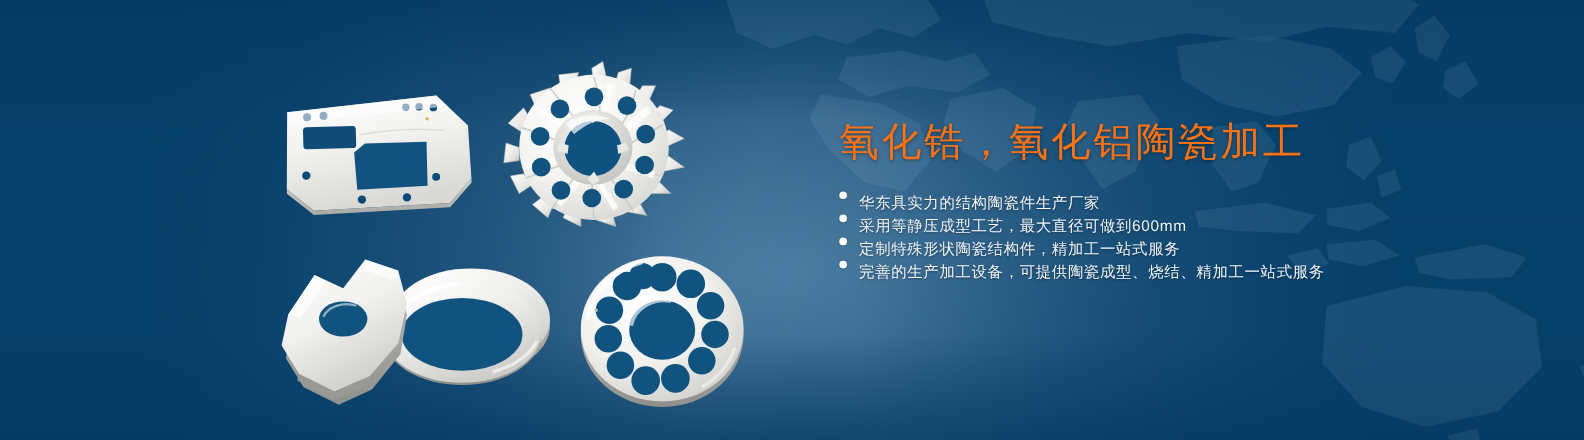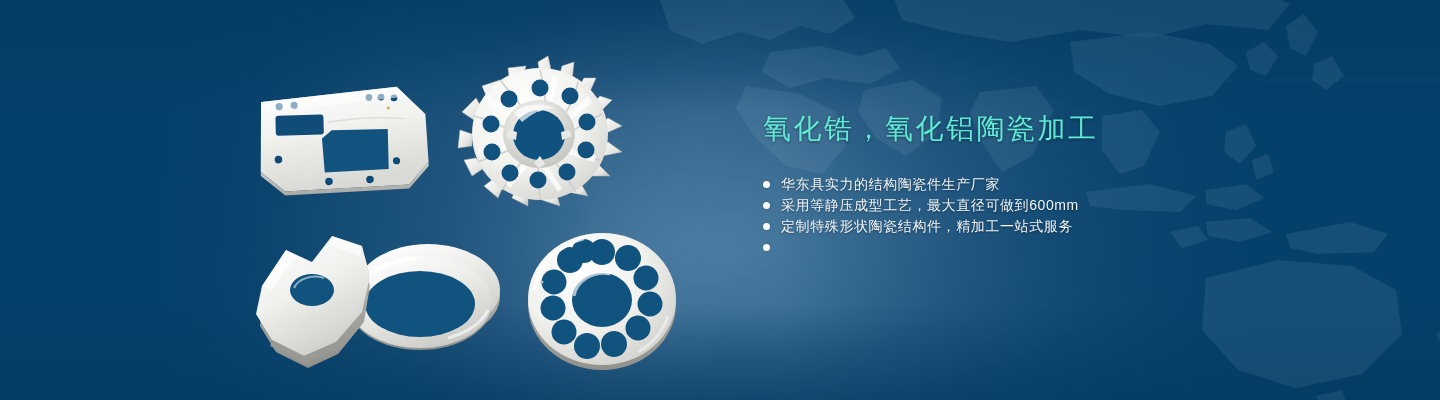--- a/index.html
+++ b/index.html
@@ -128,38 +128,38 @@
   
   .copy {
     position: absolute;
     left: 763px;
     top: 110px;
     width: 620px;
   }
 
   .headline {
     margin: 0;
-    font-size: 28px;
+    font-size: 36px;
     line-height: 38px;
     font-weight: 400;
-    color: #5eead4;
+    color: #f97316;
     letter-spacing: 2.5px;
     text-shadow: 0 1px 3px rgba(0,0,0,0.42);
     white-space: nowrap;
   }
 
   .bullets {
     list-style: none;
     margin: 26px 0 0 0;
     padding: 0;
   }
 
   .bullet {
     display: flex;
-    align-items: center;
+    align-items: flex-start;
     height: 21px;
     margin-bottom: 0px;
   }
 
   .dot {
     flex: 0 0 auto;
     width: 7px;
     height: 7px;
     border-radius: 50%;
     background: #ffffff;
@@ -497,18 +497,19 @@
         <span class="bullet-text">采用等静压成型工艺，最大直径可做到600mm</span>
       </li>
 
       <li class="bullet">
         <span class="dot"></span>
         <span class="bullet-text">定制特殊形状陶瓷结构件，精加工一站式服务</span>
       </li>
 
       <li class="bullet">
         <span class="dot"></span>
+        <span class="bullet-text">完善的生产加工设备，可提供陶瓷成型、烧结、精加工一站式服务</span>
       </li>
 
     </ul>
   </div>
 
 </div>
 
 </body></html>

